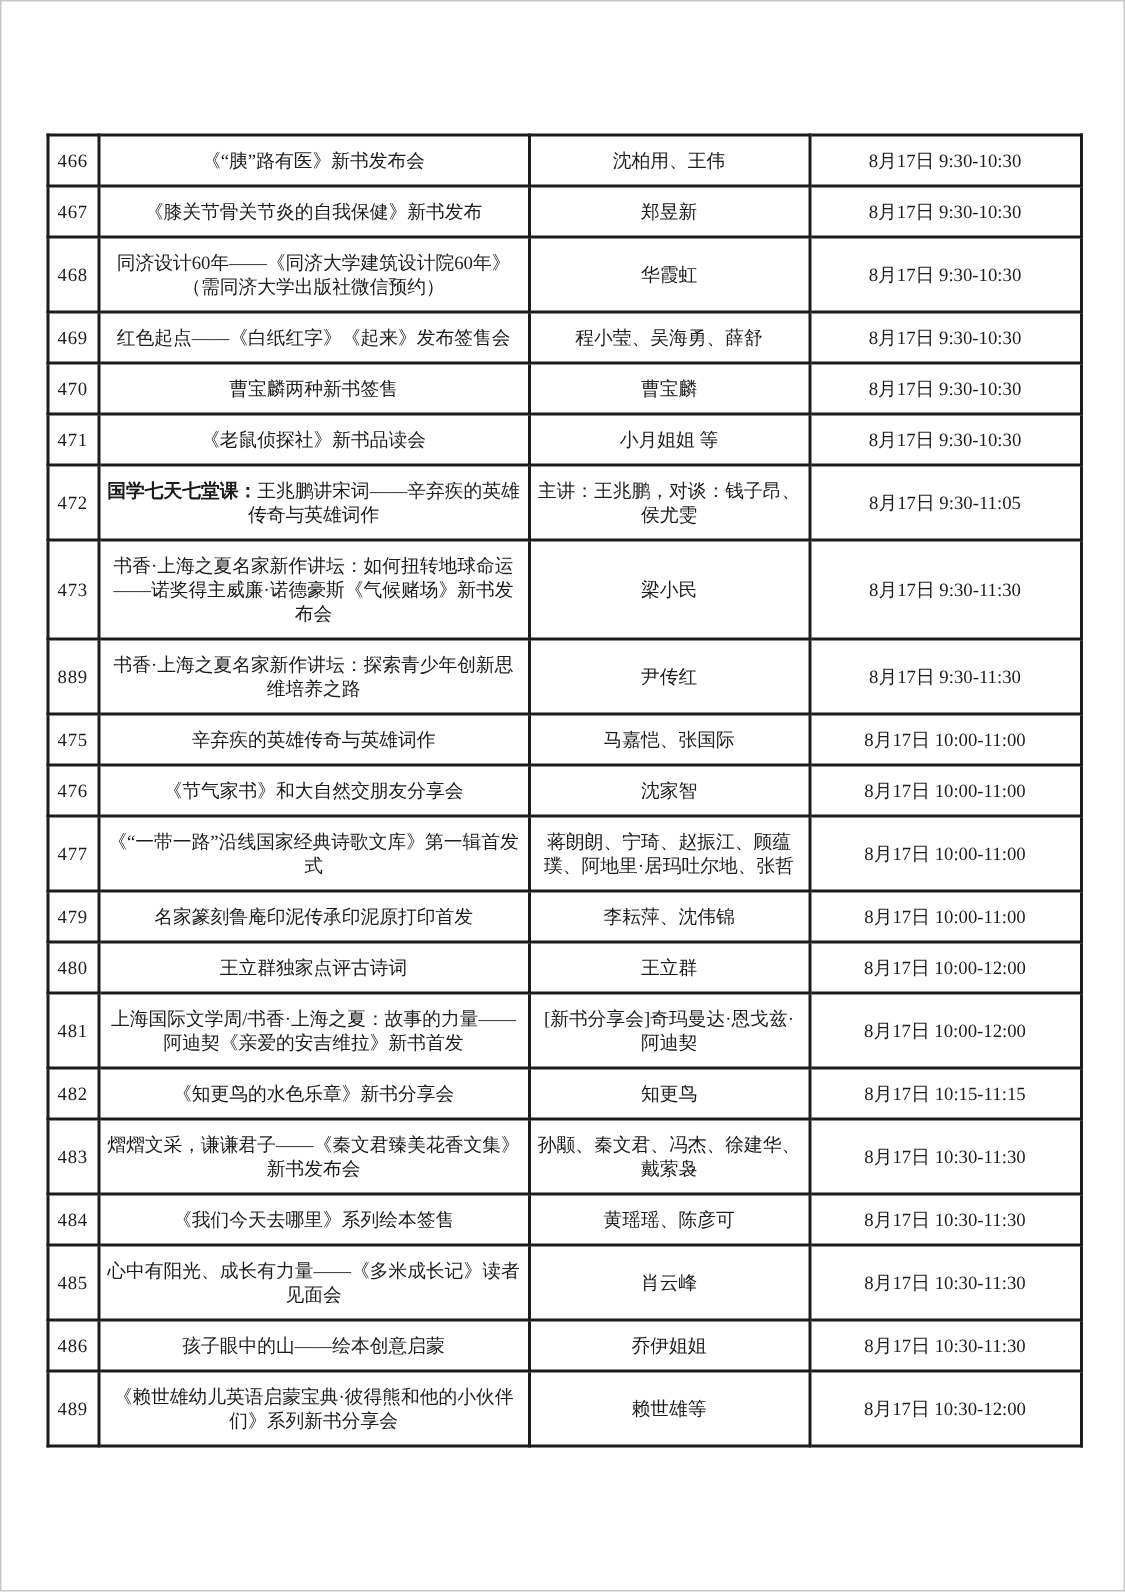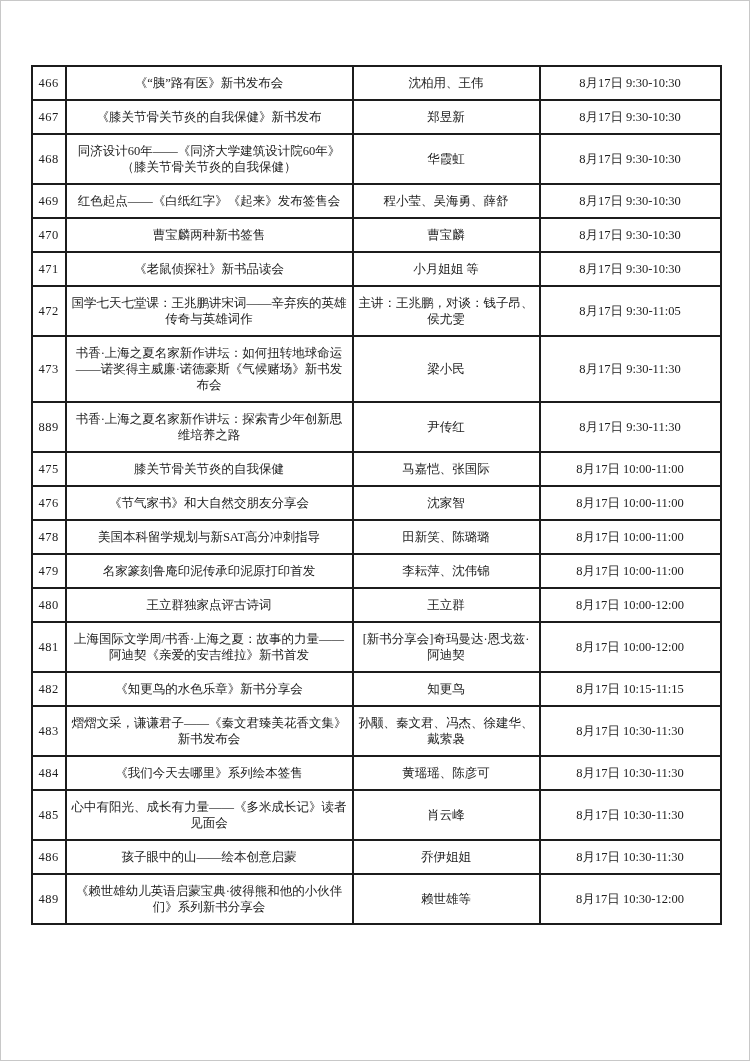--- a/index.html
+++ b/index.html
@@ -9,34 +9,34 @@
     font-family:"Liberation Serif","DejaVu Serif",serif;
     color:#1c1c1c;
     box-sizing:border-box;
     border:1px solid #c8c8c8;
   }
   .page{width:750px;height:1061px;position:relative;}
   table.events{
     border-collapse:collapse;
     table-layout:fixed;
     width:689px;
-    margin:64px auto 0 auto;
+    margin:88px auto 0 auto;
   }
   table.events td{
     border:2px solid #1c1c1c;
     font-size:12.5px;
     line-height:16px;
     padding:8px 5px;
     text-align:center;
     vertical-align:middle;
     word-break:break-all;
   }
   td.c-num{letter-spacing:0.5px;}
   td.c-title{padding:8px 6px;}
-  td.c-title .tb{font-weight:normal;}
+  td.c-title .tb{font-weight:bold;}
   td.c-time{white-space:nowrap;font-size:12.5px;}
 </style>
 </head>
 <body>
 
 <div class="page">
   <table class="events">
     <colgroup>
       <col style="width:34px">
       <col style="width:287px">
@@ -53,21 +53,21 @@
 
   <tr>
     <td class="c-num">467</td>
     <td class="c-title"><b class="tb"></b><span>《膝关节骨关节炎的自我保健》新书发布</span></td>
     <td class="c-guests">郑昱新</td>
     <td class="c-time">8月17日 9:30-10:30</td>
   </tr>
 
   <tr>
     <td class="c-num">468</td>
-    <td class="c-title"><b class="tb"></b><span>同济设计60年——《同济大学建筑设计院60年》（膝关节骨关节炎的自我保健）</span></td>
+    <td class="c-title"><b class="tb"></b><span>同济设计60年——《同济大学建筑设计院60年》（需同济大学出版社微信预约）</span></td>
     <td class="c-guests">华霞虹</td>
     <td class="c-time">8月17日 9:30-10:30</td>
   </tr>
 
   <tr>
     <td class="c-num">469</td>
     <td class="c-title"><b class="tb"></b><span>红色起点——《白纸红字》《起来》发布签售会</span></td>
     <td class="c-guests">程小莹、吴海勇、薛舒</td>
     <td class="c-time">8月17日 9:30-10:30</td>
   </tr>
@@ -102,39 +102,39 @@
 
   <tr>
     <td class="c-num">889</td>
     <td class="c-title"><b class="tb"></b><span>书香·上海之夏名家新作讲坛：探索青少年创新思维培养之路</span></td>
     <td class="c-guests">尹传红</td>
     <td class="c-time">8月17日 9:30-11:30</td>
   </tr>
 
   <tr>
     <td class="c-num">475</td>
-    <td class="c-title"><b class="tb"></b><span>膝关节骨关节炎的自我保健</span></td>
+    <td class="c-title"><b class="tb"></b><span>辛弃疾的英雄传奇与英雄词作</span></td>
     <td class="c-guests">马嘉恺、张国际</td>
     <td class="c-time">8月17日 10:00-11:00</td>
   </tr>
 
   <tr>
     <td class="c-num">476</td>
     <td class="c-title"><b class="tb"></b><span>《节气家书》和大自然交朋友分享会</span></td>
     <td class="c-guests">沈家智</td>
     <td class="c-time">8月17日 10:00-11:00</td>
   </tr>
 
-
-  <tr>
-    <td class="c-num">478</td>
-    <td class="c-title"><b class="tb"></b><span>美国本科留学规划与新SAT高分冲刺指导</span></td>
-    <td class="c-guests">田新笑、陈璐璐</td>
-    <td class="c-time">8月17日 10:00-11:00</td>
-  </tr>
+  <tr>
+    <td class="c-num">477</td>
+    <td class="c-title"><b class="tb"></b><span>《“一带一路”沿线国家经典诗歌文库》第一辑首发式</span></td>
+    <td class="c-guests">蒋朗朗、宁琦、赵振江、顾蕴璞、阿地里·居玛吐尔地、张哲</td>
+    <td class="c-time">8月17日 10:00-11:00</td>
+  </tr>
+
 
   <tr>
     <td class="c-num">479</td>
     <td class="c-title"><b class="tb"></b><span>名家篆刻鲁庵印泥传承印泥原打印首发</span></td>
     <td class="c-guests">李耘萍、沈伟锦</td>
     <td class="c-time">8月17日 10:00-11:00</td>
   </tr>
 
   <tr>
     <td class="c-num">480</td>

